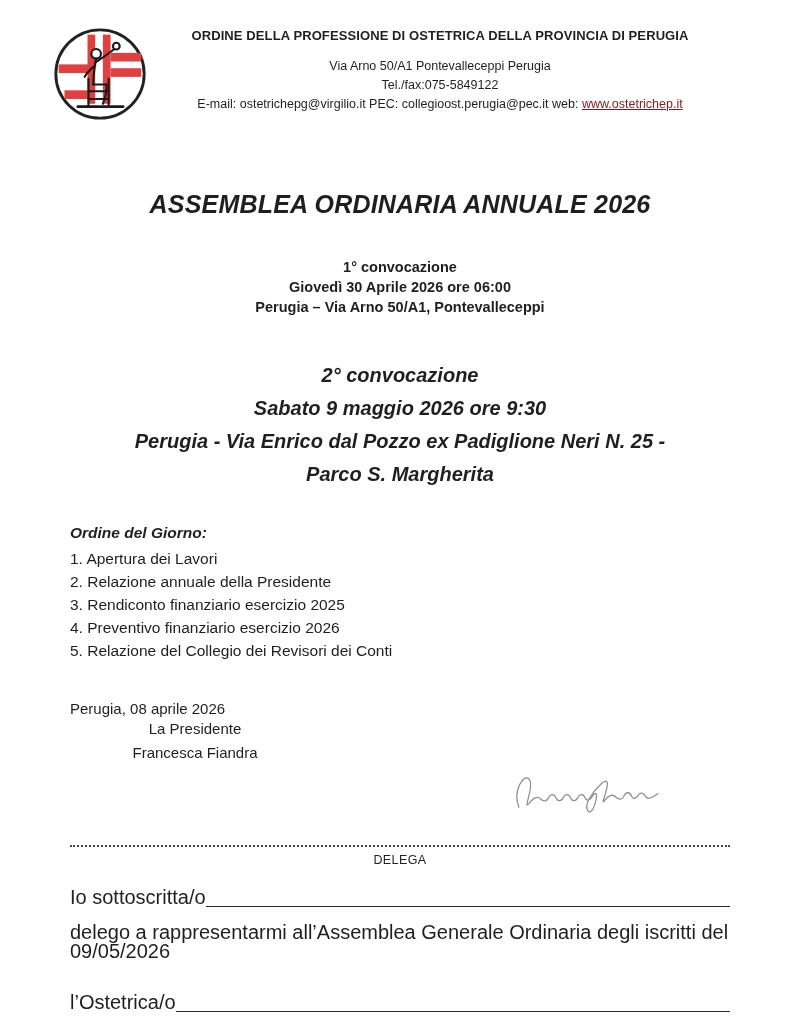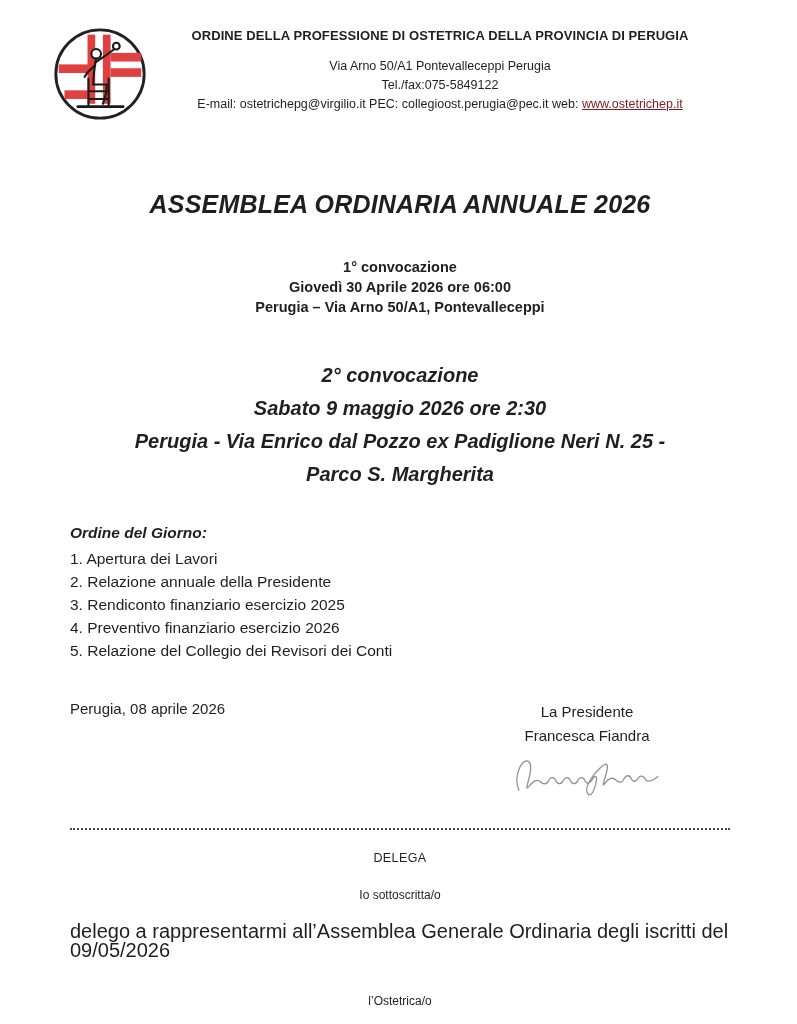--- a/index.html
+++ b/index.html
@@ -51,29 +51,29 @@
     font-style: italic;
     font-size: 20px;
     line-height: 33px;
   }
 
   
   .agenda { margin-top: 30px; font-size: 15.5px; line-height: 23px; }
   .agenda-heading { font-weight: bold; font-style: italic; margin-bottom: 3px; }
 
   
-  .closing { margin-top: 38px; display: flex; justify-content: space-between; font-size: 15px; }
+  .closing { margin-top: 38px; display: flex; justify-content: space-between; font-size: 15px; flex-direction: column; }
   .president-block { width: 250px; text-align: center; margin-right: 18px; line-height: 24px; }
   .signature-wrap { width: 250px; margin-left: auto; margin-right: 18px; text-align: center; margin-top: 4px; }
 
   
   .delega { margin-top: 22px; }
   .dotted-sep { border-top: 2px dotted #4a4a4a; width: 100%; height: 0; }
-  .delega-heading { text-align: center; font-size: 12.5px; margin-top: 21px; letter-spacing: 0.4px; }
-  .fill-row { display: flex; align-items: center; font-size: 12px; margin-top: 21px; line-height: 19px; flex-direction: column; }
+  .delega-heading { text-align: center; font-size: 12.5px; margin-top: 6px; letter-spacing: 0.4px; }
+  .fill-row { display: flex; align-items: flex-end; font-size: 20px; margin-top: 21px; line-height: 19px; }
   .fill-line { flex: 1; border-bottom: 1.4px solid #2b2b2b; height: 17px; }
   .plain-row { font-size: 20px; margin-top: 16px; line-height: 19px; }
   .firma-row { margin-left: 287px; width: 348px; margin-top: 21px; }
 </style>
 </head>
 <body>
 
 <div class="page">
 
   <div class="letterhead">
@@ -111,21 +111,21 @@
   <div class="doc-title">ASSEMBLEA ORDINARIA ANNUALE 2026</div>
 
   <div class="call1">
     <div>1° convocazione</div>
     <div>Giovedì 30 Aprile 2026 ore 06:00</div>
     <div>Perugia – Via Arno 50/A1, Pontevalleceppi</div>
   </div>
 
   <div class="call2">
     <div>2° convocazione</div>
-    <div>Sabato 9 maggio 2026 ore 2:30</div>
+    <div>Sabato 9 maggio 2026 ore 9:30</div>
     <div>Perugia - Via Enrico dal Pozzo ex Padiglione Neri N. 25 -</div>
     <div>Parco S. Margherita</div>
   </div>
 
   <div class="agenda">
     <div class="agenda-heading">Ordine del Giorno:</div>
     <div class="agenda-item">1. Apertura dei Lavori</div>
     <div class="agenda-item">2. Relazione annuale della Presidente</div>
     <div class="agenda-item">3. Rendiconto finanziario esercizio 2025</div>
     <div class="agenda-item">4. Preventivo finanziario esercizio 2026</div>

